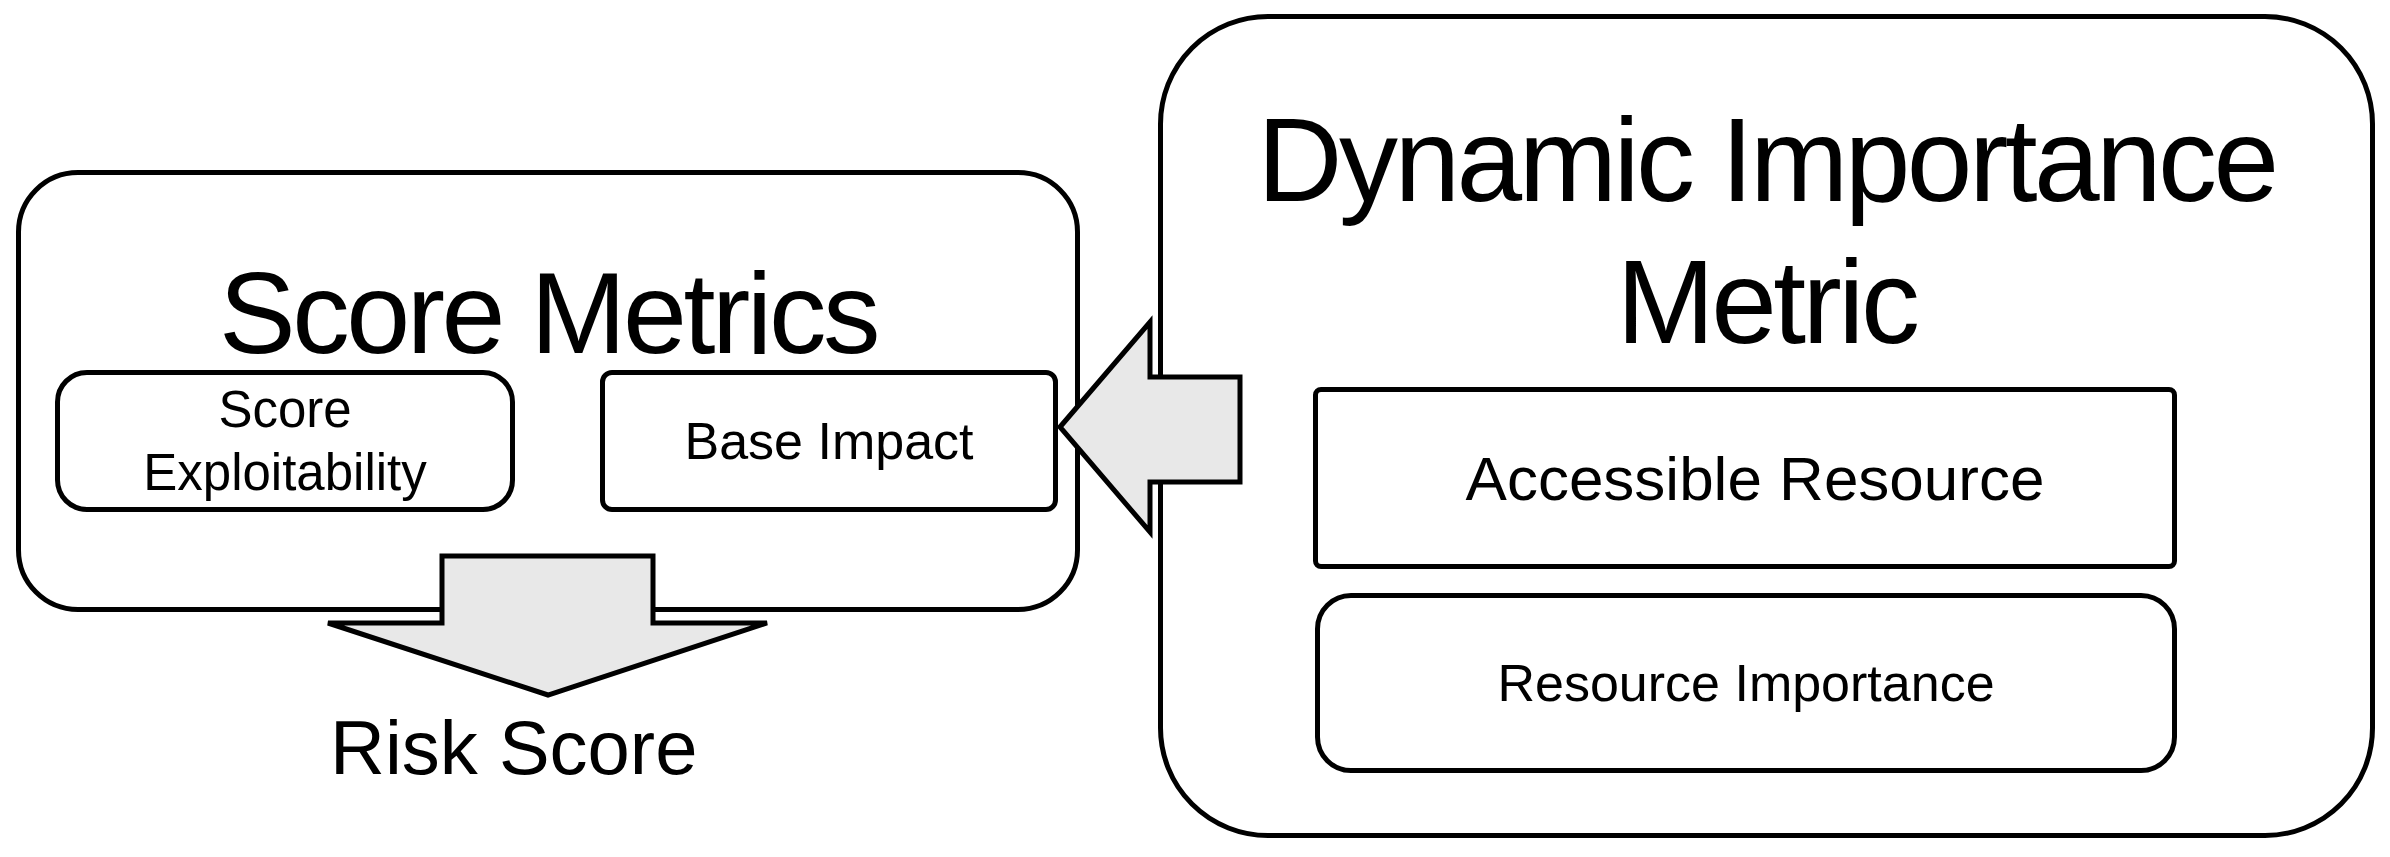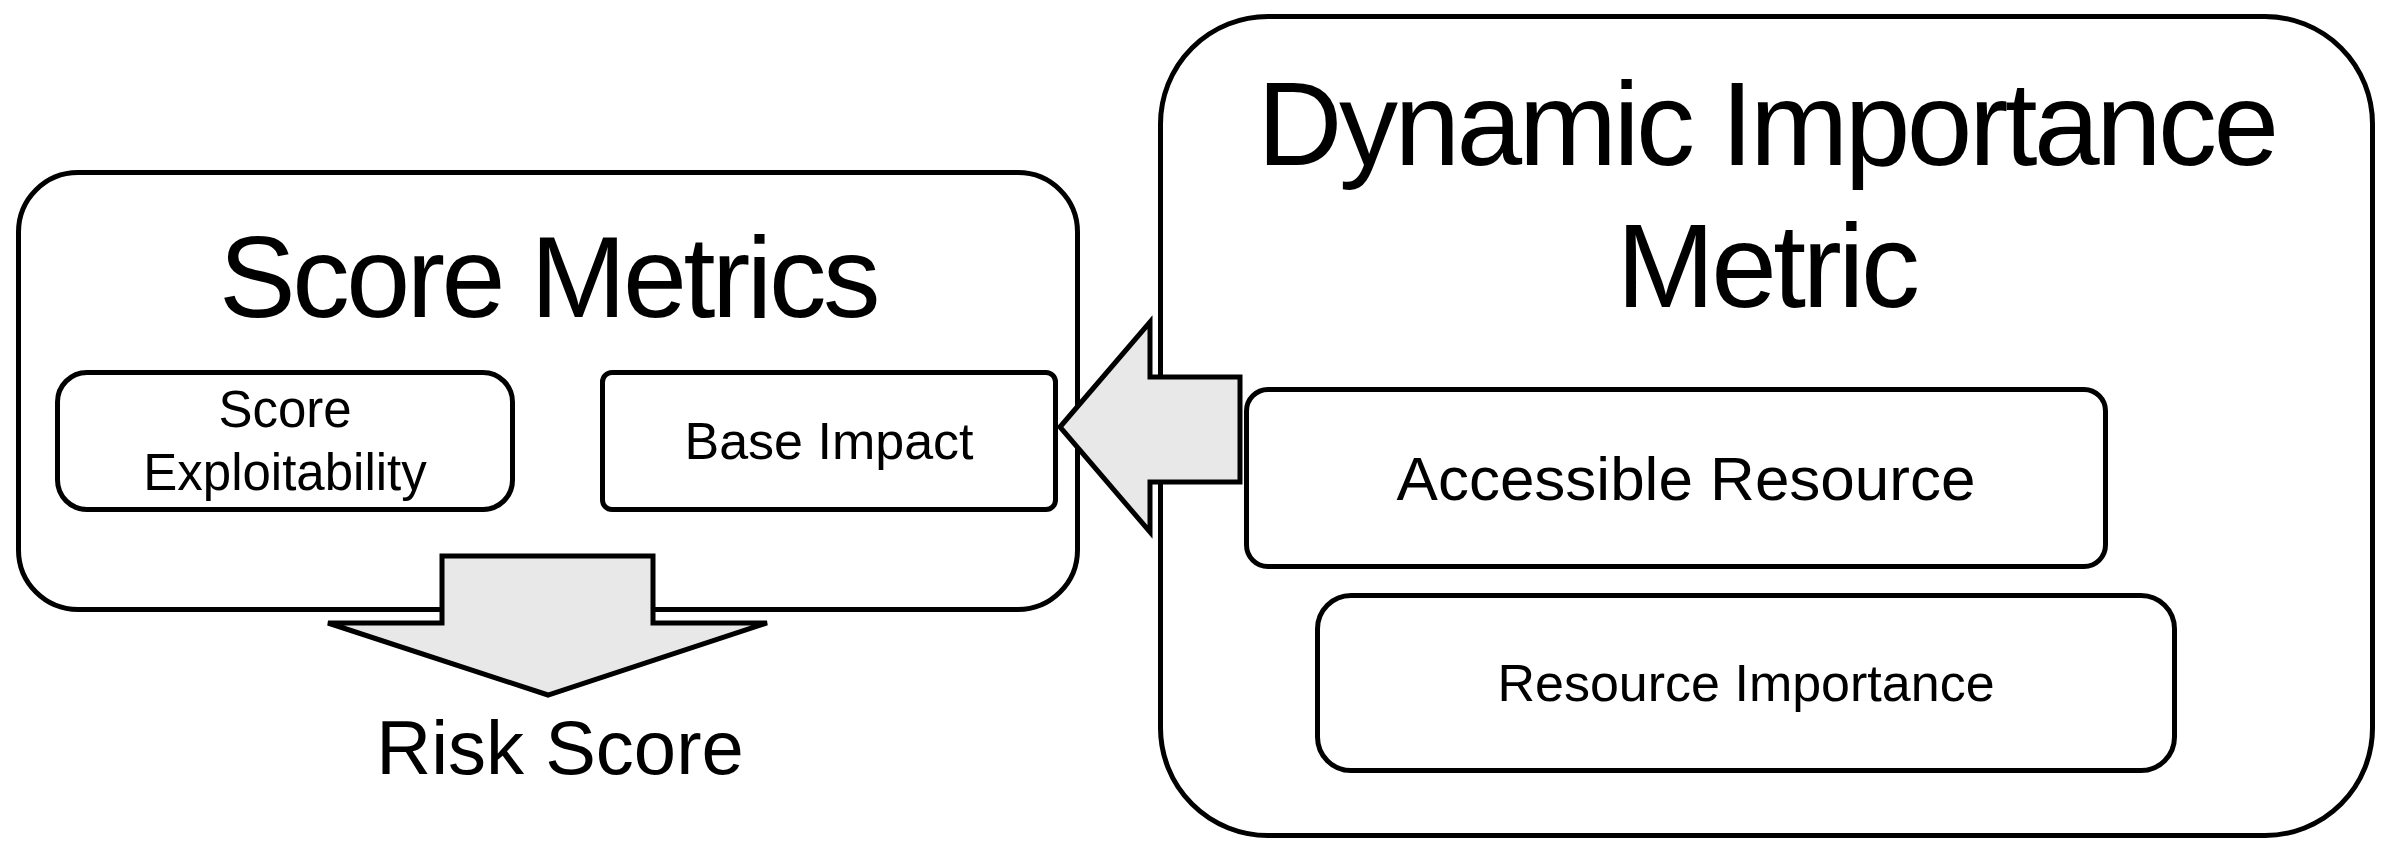--- a/index.html
+++ b/index.html
@@ -42,20 +42,21 @@
     width: 1217px; height: 824px;
     border-radius: 110px;
   }
   .big-title {
     position: absolute;
     z-index: 3;
     text-align: center;
     letter-spacing: -0.03em;
     line-height: 1.2;
     white-space: pre-line;
+    margin-top: 36px;
   }
   #base-metrics-title {
     left: 16px; top: 208px;
     width: 1064px;
     font-size: 115px;
   }
   #dynamic-importance-title {
     left: 1158px; top: 54px;
     width: 1217px;
     font-size: 118px;
@@ -68,38 +69,38 @@
     line-height: 1.24;
     white-space: pre-line;
   }
   #base-impact-box {
     left: 600px; top: 370px;
     width: 458px; height: 142px;
     border-radius: 12px;
     font-size: 52px;
   }
   #accessible-resource-box {
-    left: 1244px; top: 387px;
+    left: 1313px; top: 387px;
     width: 864px; height: 182px;
-    border-radius: 24px;
+    border-radius: 8px;
     font-size: 62px;
     padding-left: 20px;
   }
   #resource-importance-box {
     left: 1315px; top: 593px;
     width: 862px; height: 180px;
     border-radius: 36px;
     font-size: 52px;
   }
   #risk-score-label {
     position: absolute;
     z-index: 4;
     left: 330px; top: 704px;
     width: 460px;
-    text-align: center;
+    text-align: left;
     font-size: 76px;
   }
   #arrows-layer {
     position: absolute;
     left: 0; top: 0;
     width: 2390px;
     height: 857px;
     z-index: 5;
     pointer-events: none;
   }

